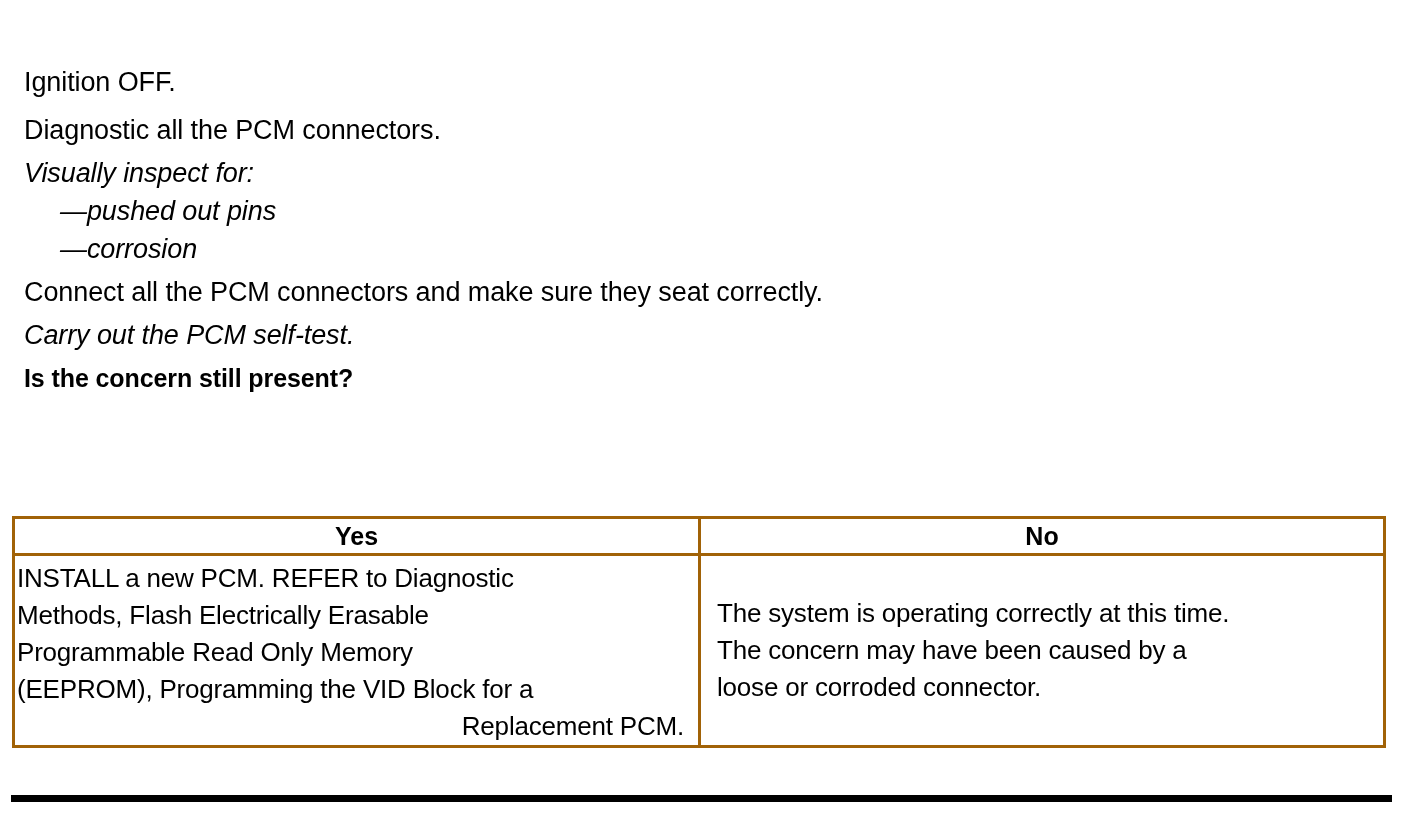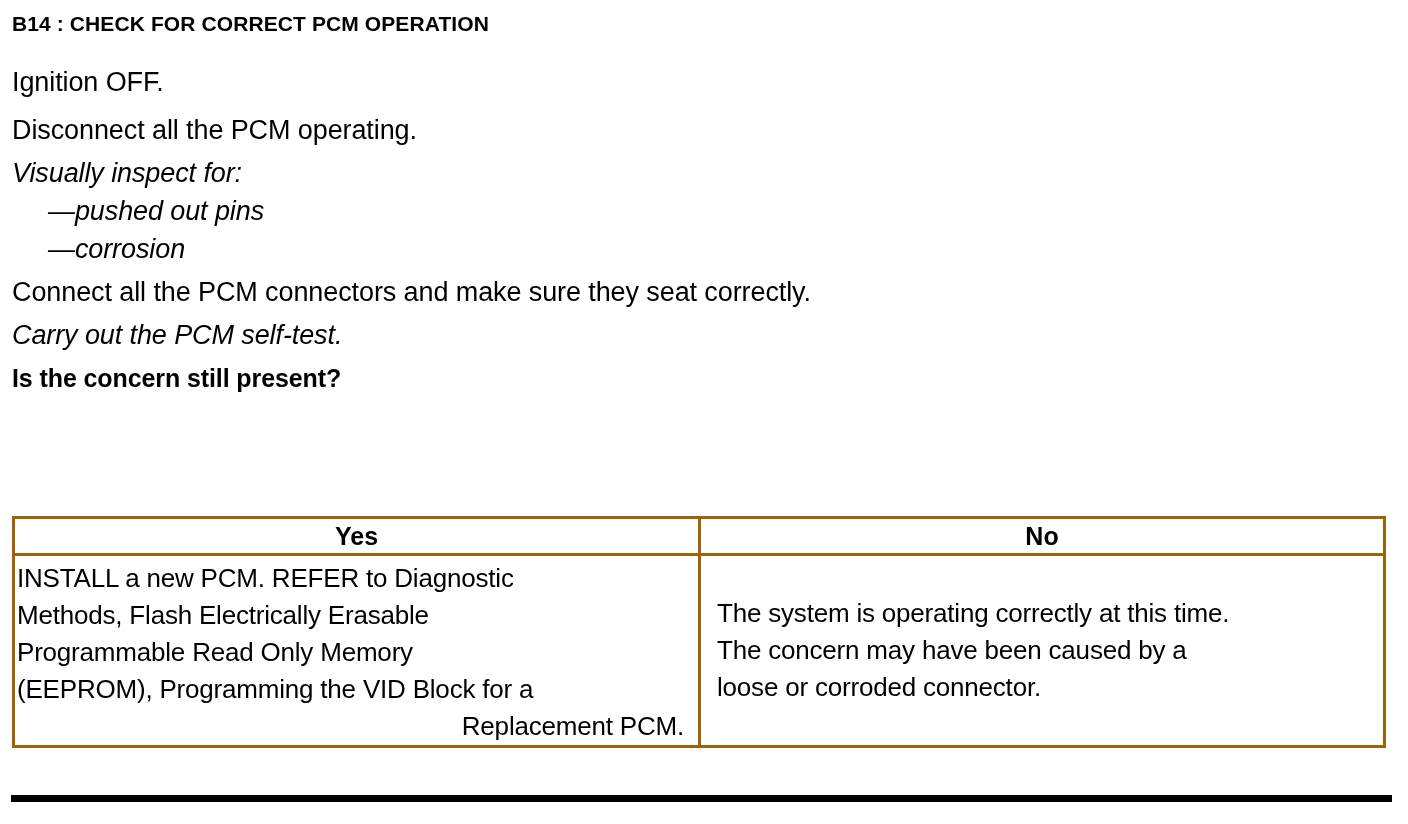--- a/index.html
+++ b/index.html
@@ -33,21 +33,21 @@
     font-size: 21px;
     font-weight: bold;
     letter-spacing: 0.1px;
     line-height: 26px;
     white-space: nowrap;
   }
 
   
   .instructions {
     position: absolute;
-    left: 12px;
+    left: 24px;
     top: 58px;
     width: 1370px;
   }
   .instr-line {
     font-size: 27px;
     line-height: 48px;
     font-weight: normal;
     white-space: nowrap;
     letter-spacing: -0.1px;
   }
@@ -120,25 +120,24 @@
     width: 1381px;
     height: 7px;
     background: #000000;
   }
 </style>
 </head>
 <body>
 
 <div class="page">
 
-  <div class="step-title">B14 : CHECK FOR CORRECT PCM OPERATION</div>
 
   <div class="instructions">
     <div class="instr-line">Ignition OFF.</div>
-    <div class="instr-line">Disconnect all the PCM operating.</div>
+    <div class="instr-line">Diagnostic all the PCM connectors.</div>
     <div class="instr-line tight">Visually inspect for:</div>
     <div class="instr-line tight sub">—pushed out pins</div>
     <div class="instr-line tight sub">—corrosion</div>
     <div class="instr-line">Connect all the PCM connectors and make sure they seat correctly.</div>
     <div class="instr-line tight">Carry out the PCM self-test.</div>
     <div class="instr-line question">Is the concern still present?</div>
   </div>
 
   <table class="decision-table">
     <thead>

